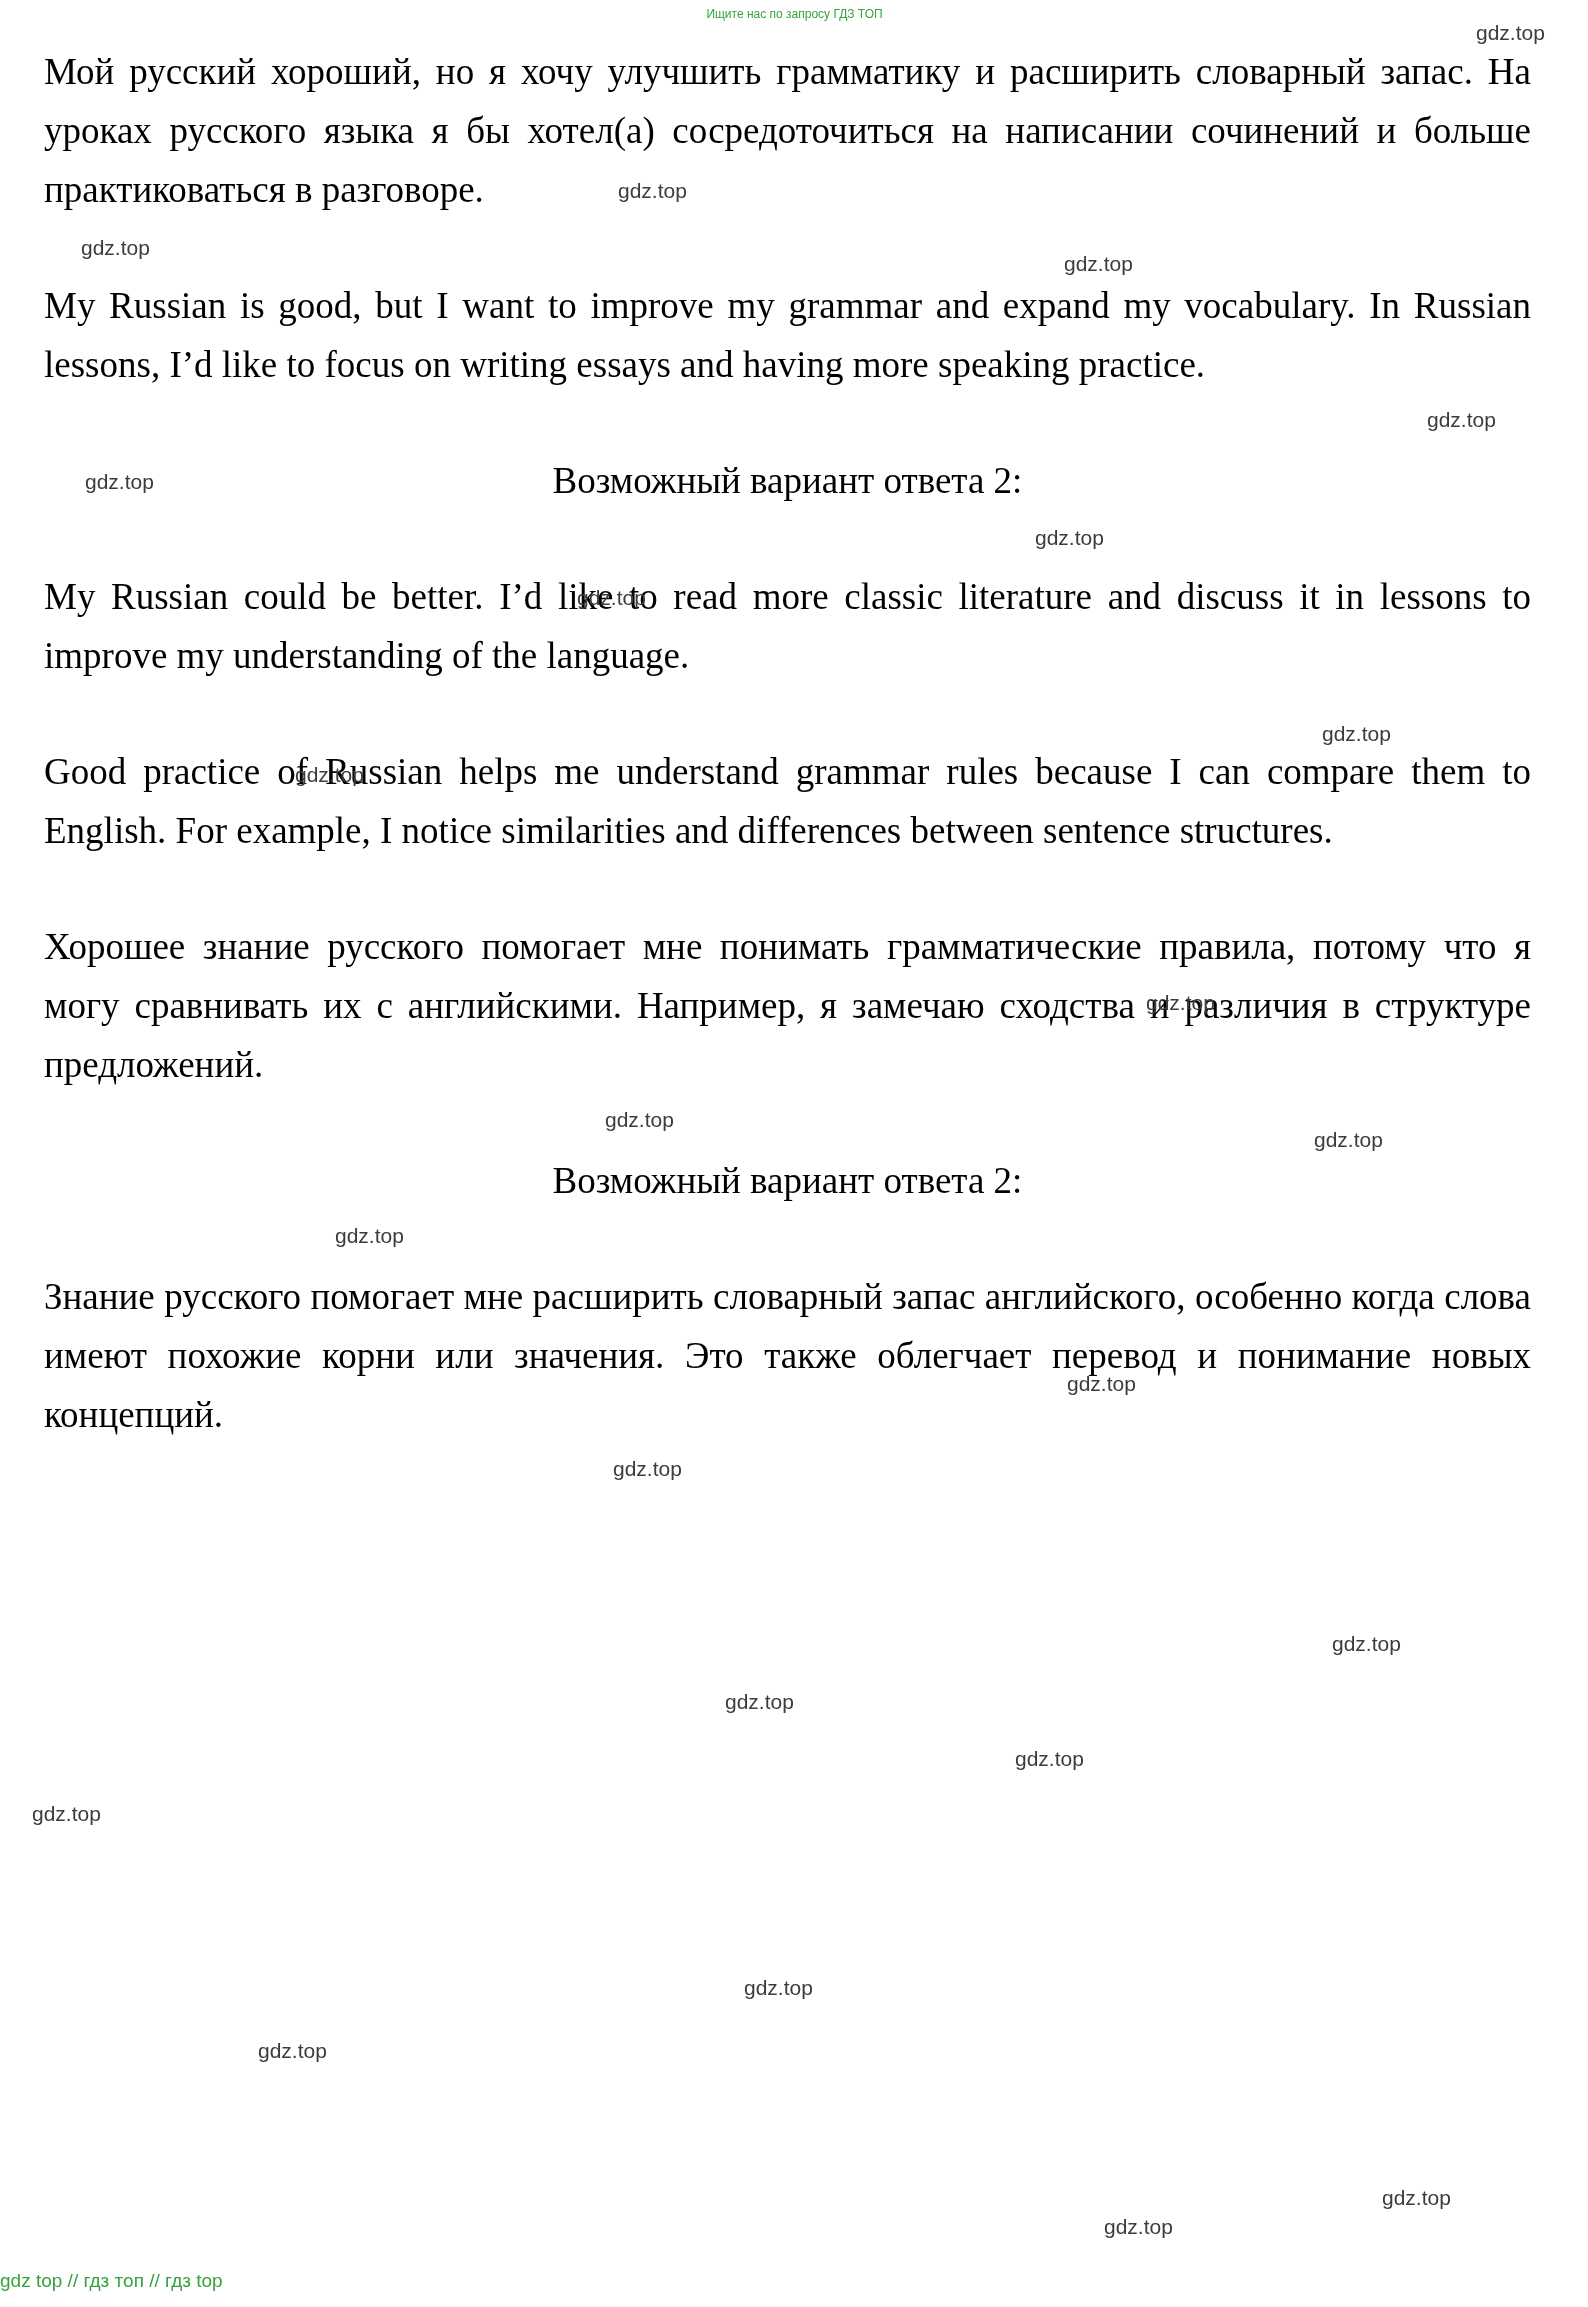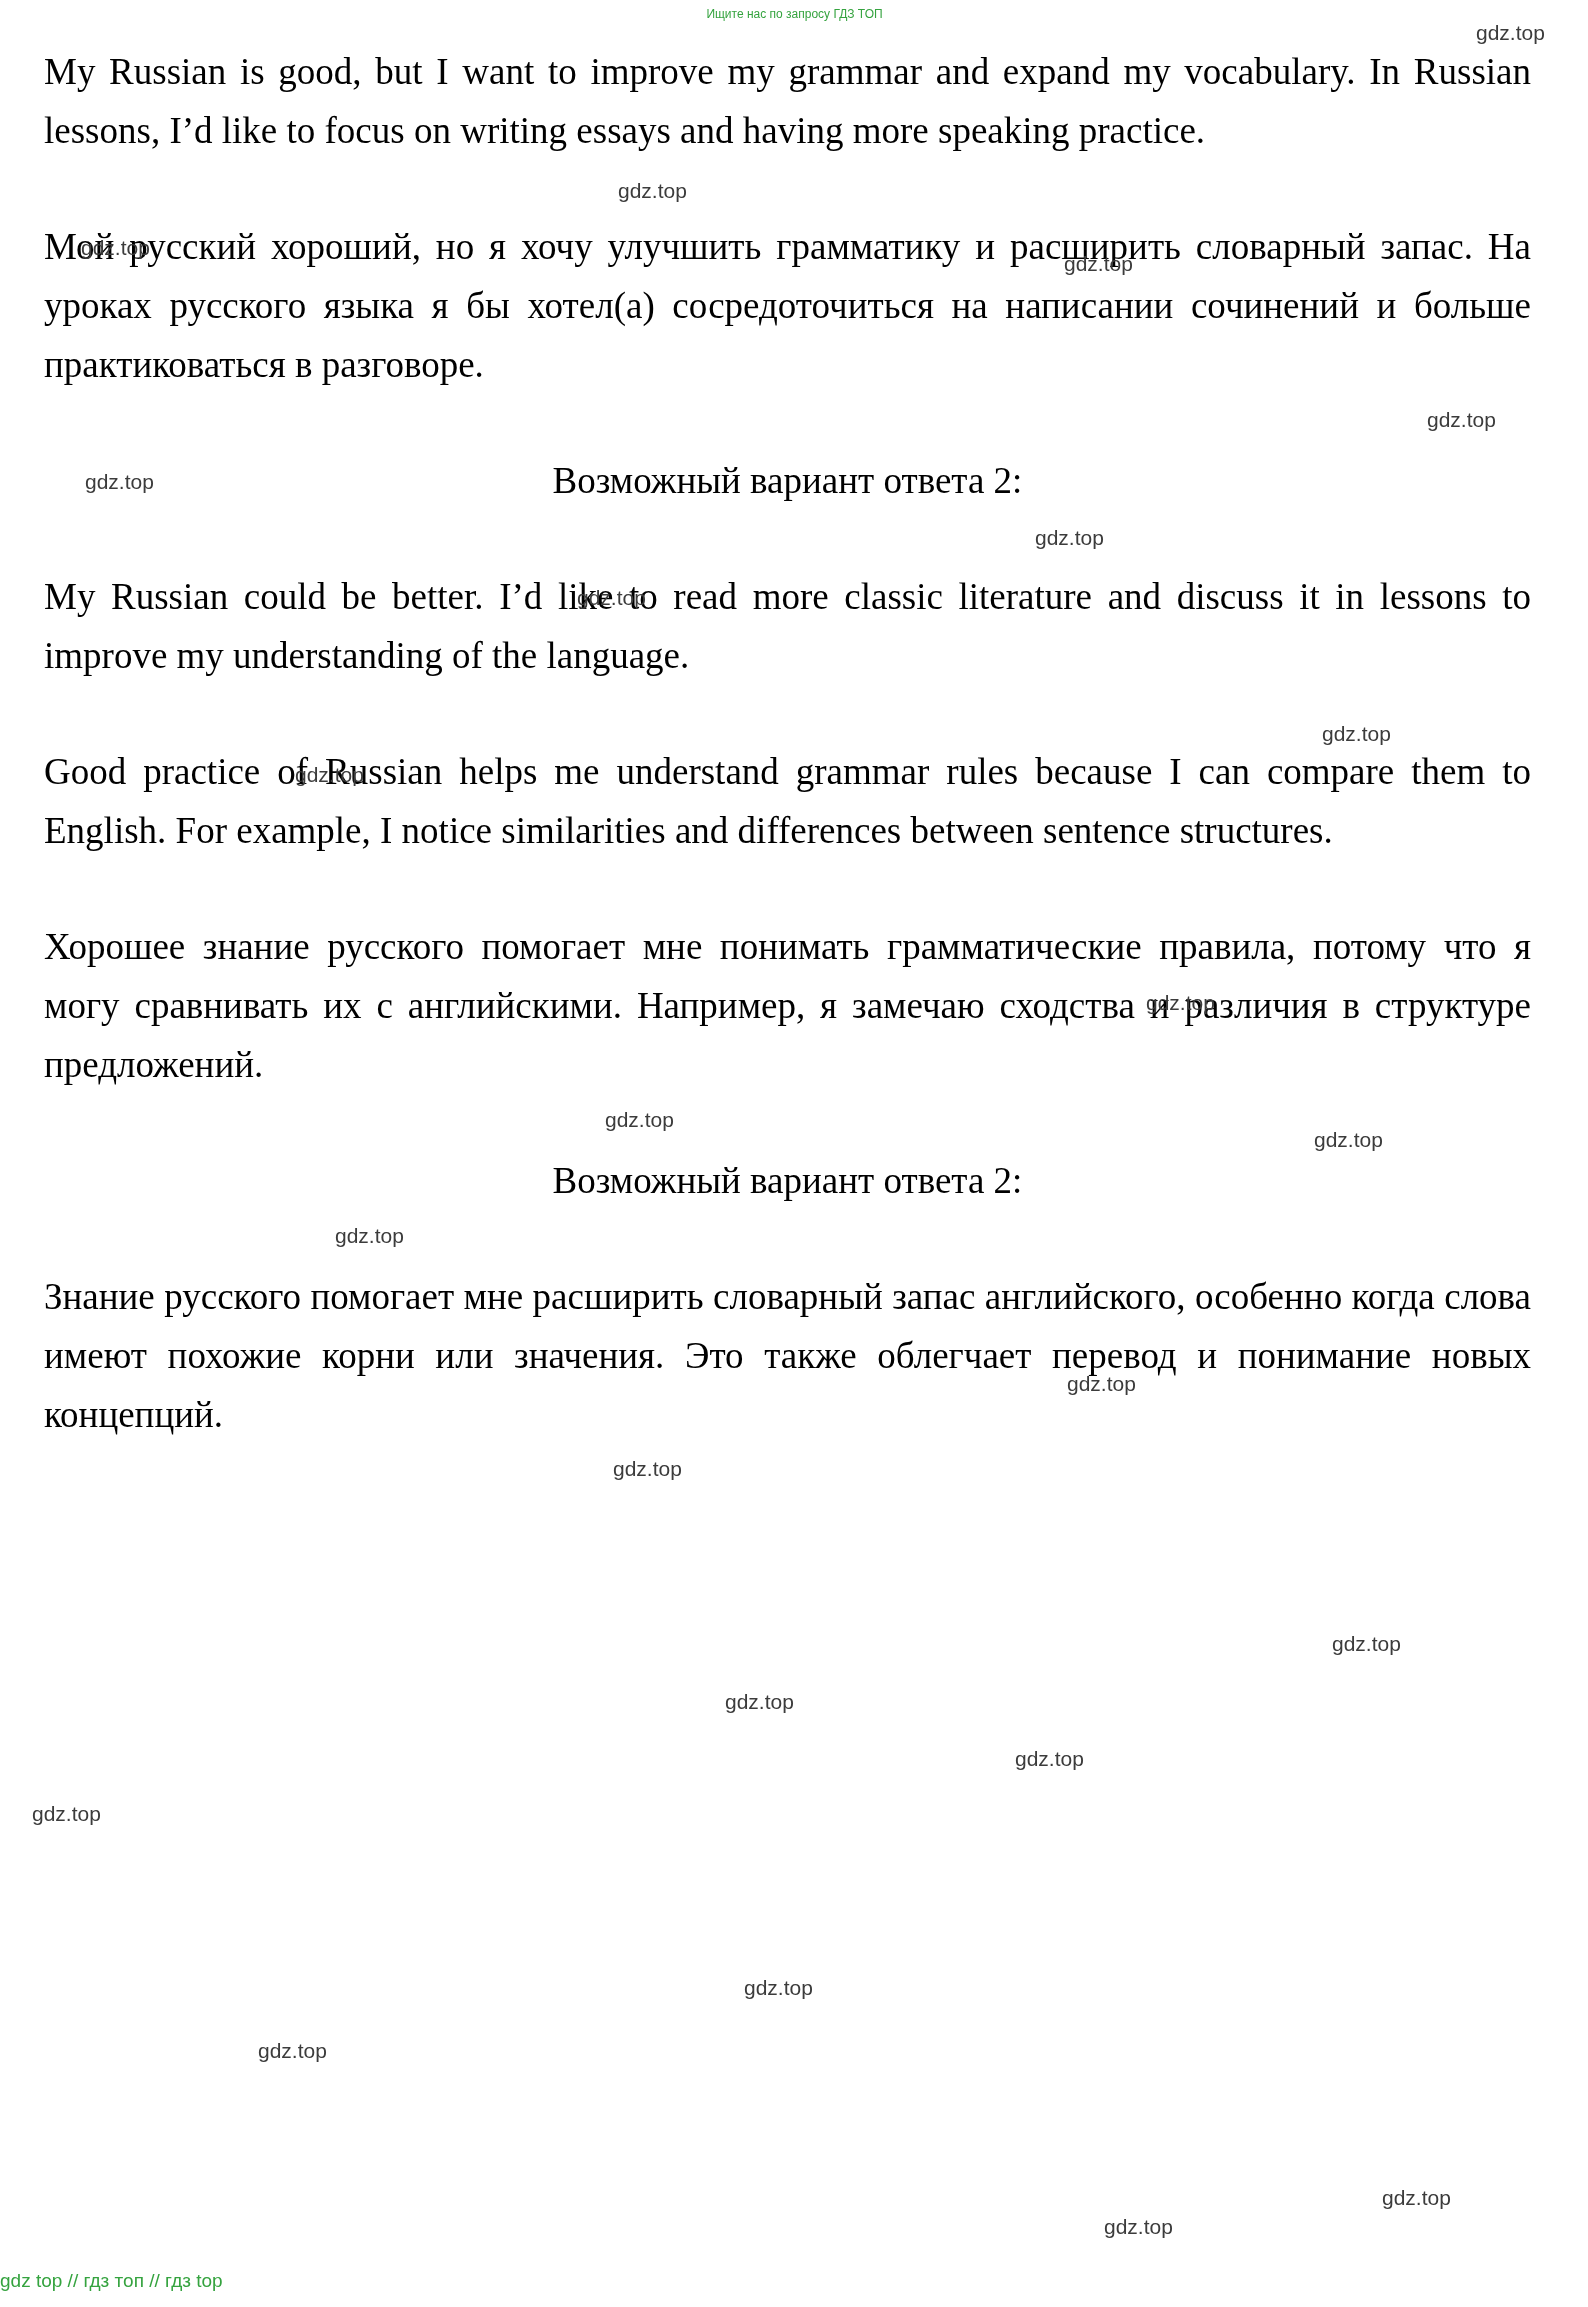--- a/index.html
+++ b/index.html
@@ -54,22 +54,22 @@
   }
 </style>
 </head>
 <body>
 
 <div class="page">
 
   <div class="header-note">Ищите нас по запросу ГДЗ ТОП</div>
 
   <div class="content">
+    <p class="body">Мой русский хороший, но я хочу улучшить грамматику и расширить словарный запас. На уроках русского языка я бы хотел(а) сосредоточиться на написании сочинений и больше практиковаться в разговоре.</p>
     <p class="body">My Russian is good, but I want to improve my grammar and expand my vocabulary. In Russian lessons, I’d like to focus on writing essays and having more speaking practice.</p>
-    <p class="body">Мой русский хороший, но я хочу улучшить грамматику и расширить словарный запас. На уроках русского языка я бы хотел(а) сосредоточиться на написании сочинений и больше практиковаться в разговоре.</p>
     <p class="head">Возможный вариант ответа 2:</p>
     <p class="body">My Russian could be better. I’d like to read more classic literature and discuss it in lessons to improve my understanding of the language.</p>
     <p class="body">Good practice of Russian helps me understand grammar rules because I can compare them to English. For example, I notice similarities and differences between sentence structures.</p>
     <p class="body">Хорошее знание русского помогает мне понимать грамматические правила, потому что я могу сравнивать их с английскими. Например, я замечаю сходства и различия в структуре предложений.</p>
     <p class="head">Возможный вариант ответа 2:</p>
     <p class="body">Знание русского помогает мне расширить словарный запас английского, особенно когда слова имеют похожие корни или значения. Это также облегчает перевод и понимание новых концепций.</p>
   </div>
 
   <span class="wm" style="left:1476px;top:21px">gdz.top</span>
   <span class="wm" style="left:618px;top:179px">gdz.top</span>

